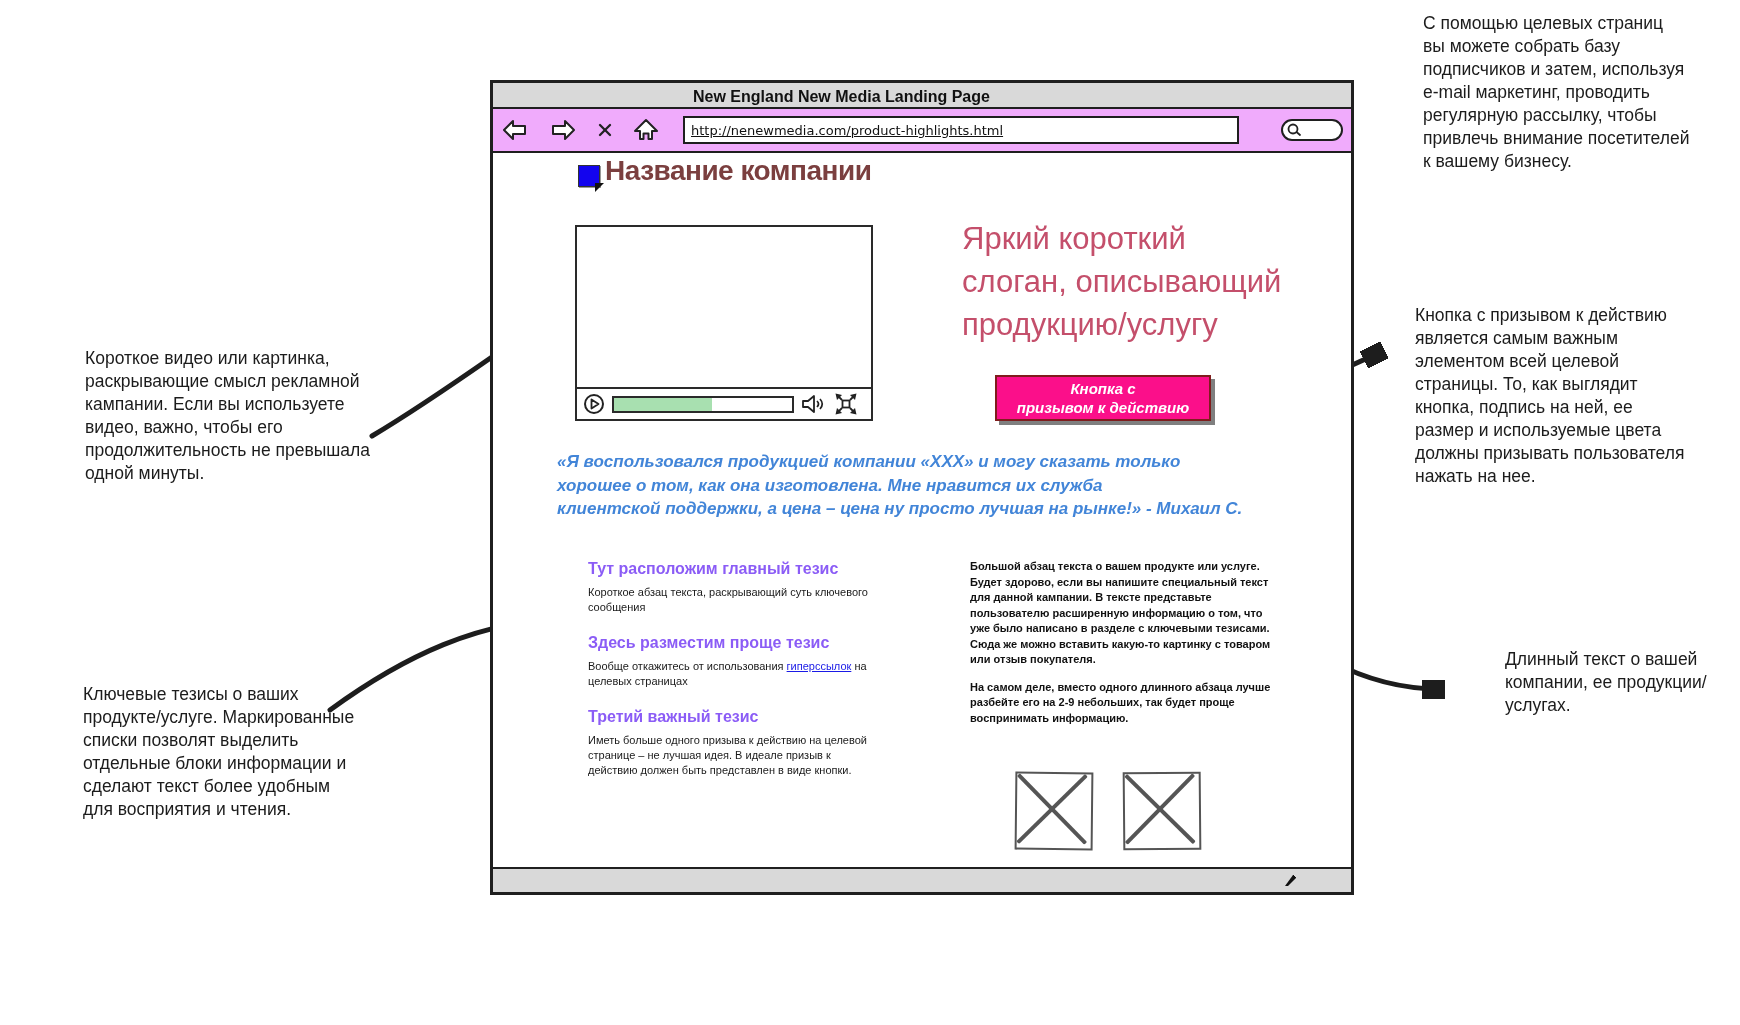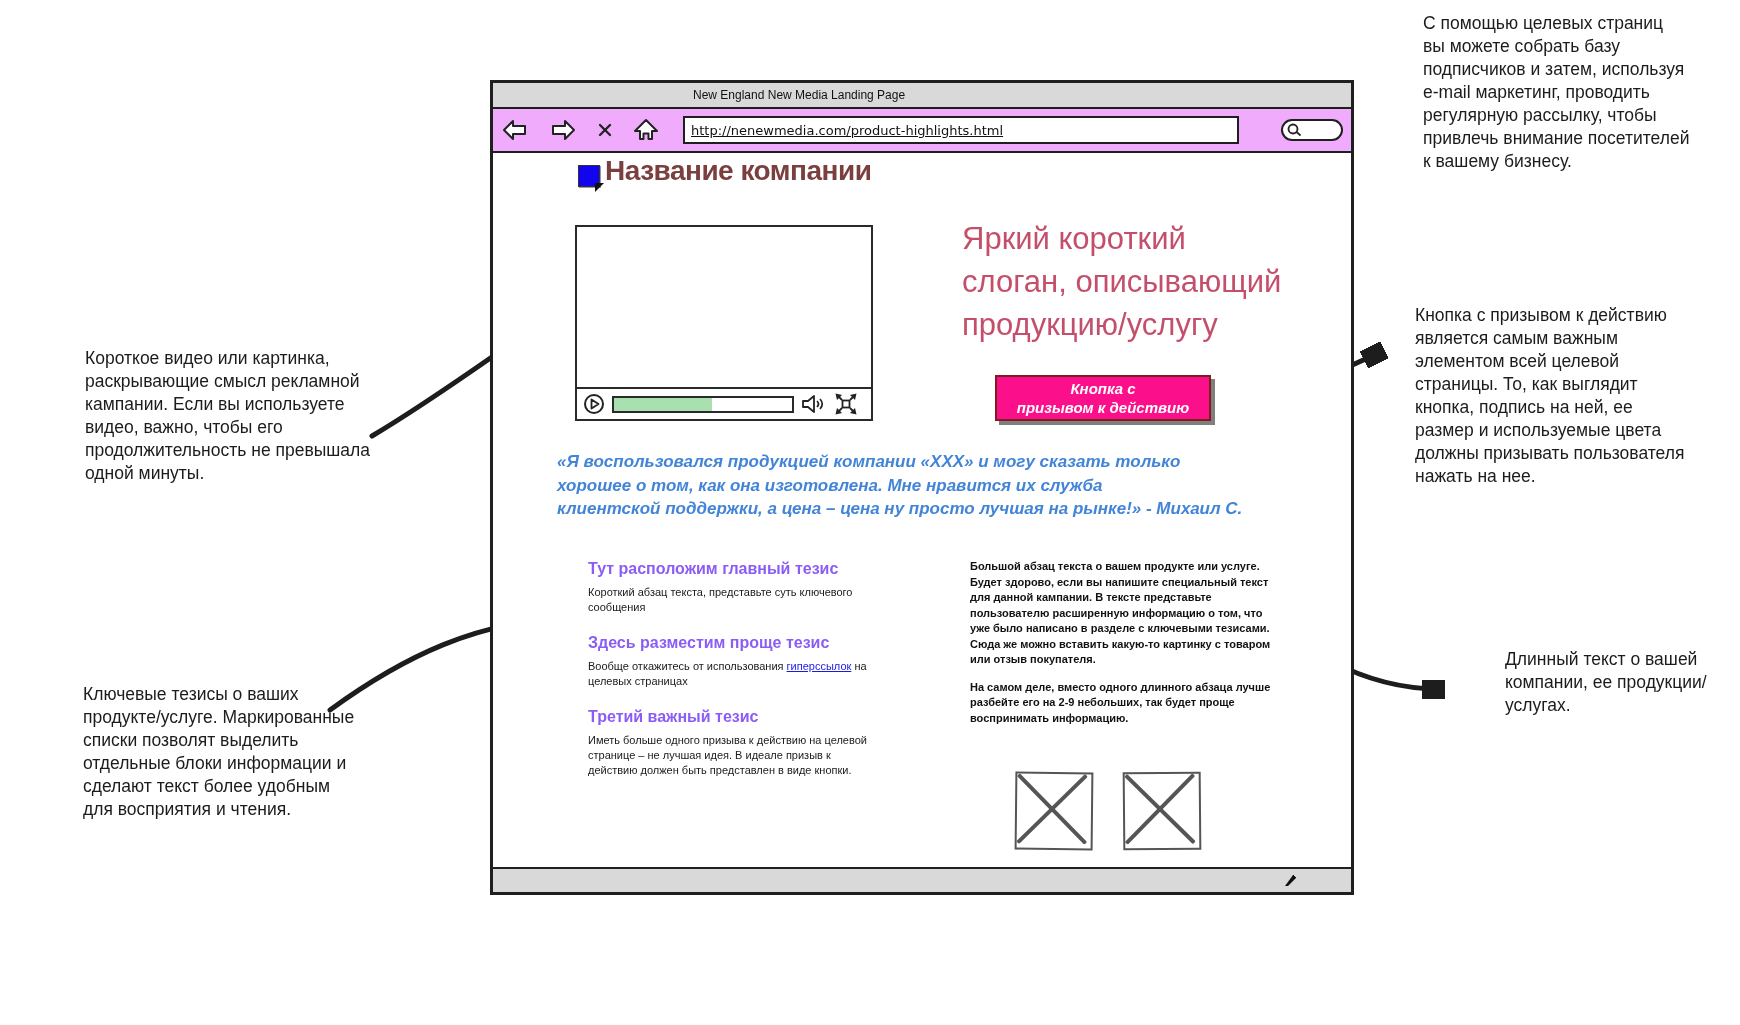--- a/index.html
+++ b/index.html
@@ -16,21 +16,21 @@
 
   
   .arrows{position:absolute;left:0;top:0;width:1740px;height:1025px;pointer-events:none;}
   .arrows path{fill:none;stroke:#1d1d1d;stroke-width:5px;stroke-linecap:round;}
 
   
   .browser{position:absolute;left:490px;top:80px;width:864px;height:815px;
            border:3px solid #1f1f1f;background:#fff;box-sizing:border-box;}
   .titlebar{position:absolute;left:0;right:0;top:0;height:24px;background:#d9d9d9;
             border-bottom:2px solid #1f1f1f;}
-  .titlebar span{position:absolute;left:200px;top:5px;font-size:12px;color:#111;}
+  .titlebar span{position:absolute;left:200px;top:5px;font-size:16px;color:#111;font-weight:bold;}
   .navbar{position:absolute;left:0;right:0;top:26px;height:44px;background:#f0abfc;
           border-bottom:2px solid #1f1f1f;display:flex;align-items:center;
           padding:0 8px;gap:20px;box-sizing:border-box;}
   .navicon{flex:0 0 auto;display:block;}
   .urlbox{flex:1 1 auto;height:24px;border:2px solid #1f1f1f;background:#fff;
           font-family:"DejaVu Sans",sans-serif;font-size:13px;color:#111;
           padding:0 6px;text-decoration:underline;margin-left:4px;margin-right:22px;}
   .searchbox{flex:0 0 auto;width:62px;height:22px;border:2px solid #1f1f1f;border-radius:12px;
              background:#fff;display:flex;align-items:center;padding-left:3px;box-sizing:border-box;}
   .statusbar{position:absolute;left:0;right:0;bottom:0;height:23px;background:#d9d9d9;
@@ -196,21 +196,21 @@
       <span>Кнопка с
 призывом к действию</span>
     </div>
 
     <div class="quote">«Я воспользовался продукцией компании «ХХХ» и могу сказать только
 хорошее о том, как она изготовлена. Мне нравится их служба
 клиентской поддержки, а цена – цена ну просто лучшая на рынке!» - Михаил С.</div>
 
     <div class="col-left">
       <h3 class="col-h">Тут расположим главный тезис</h3>
-      <p class="col-p">Короткий абзац текста, представьте суть ключевого
+      <p class="col-p">Короткое абзац текста, раскрывающий суть ключевого
 сообщения</p>
       <h3 class="col-h">Здесь разместим проще тезис</h3>
       <p class="col-p"><span>Вообще откажитесь от использования </span><span class="hyperlink">гиперссылок</span><span> на
 целевых страницах</span></p>
       <h3 class="col-h">Третий важный тезис</h3>
       <p class="col-p">Иметь больше одного призыва к действию на целевой
 странице – не лучшая идея. В идеале призыв к
 действию должен быть представлен в виде кнопки.</p>
     </div>
 

